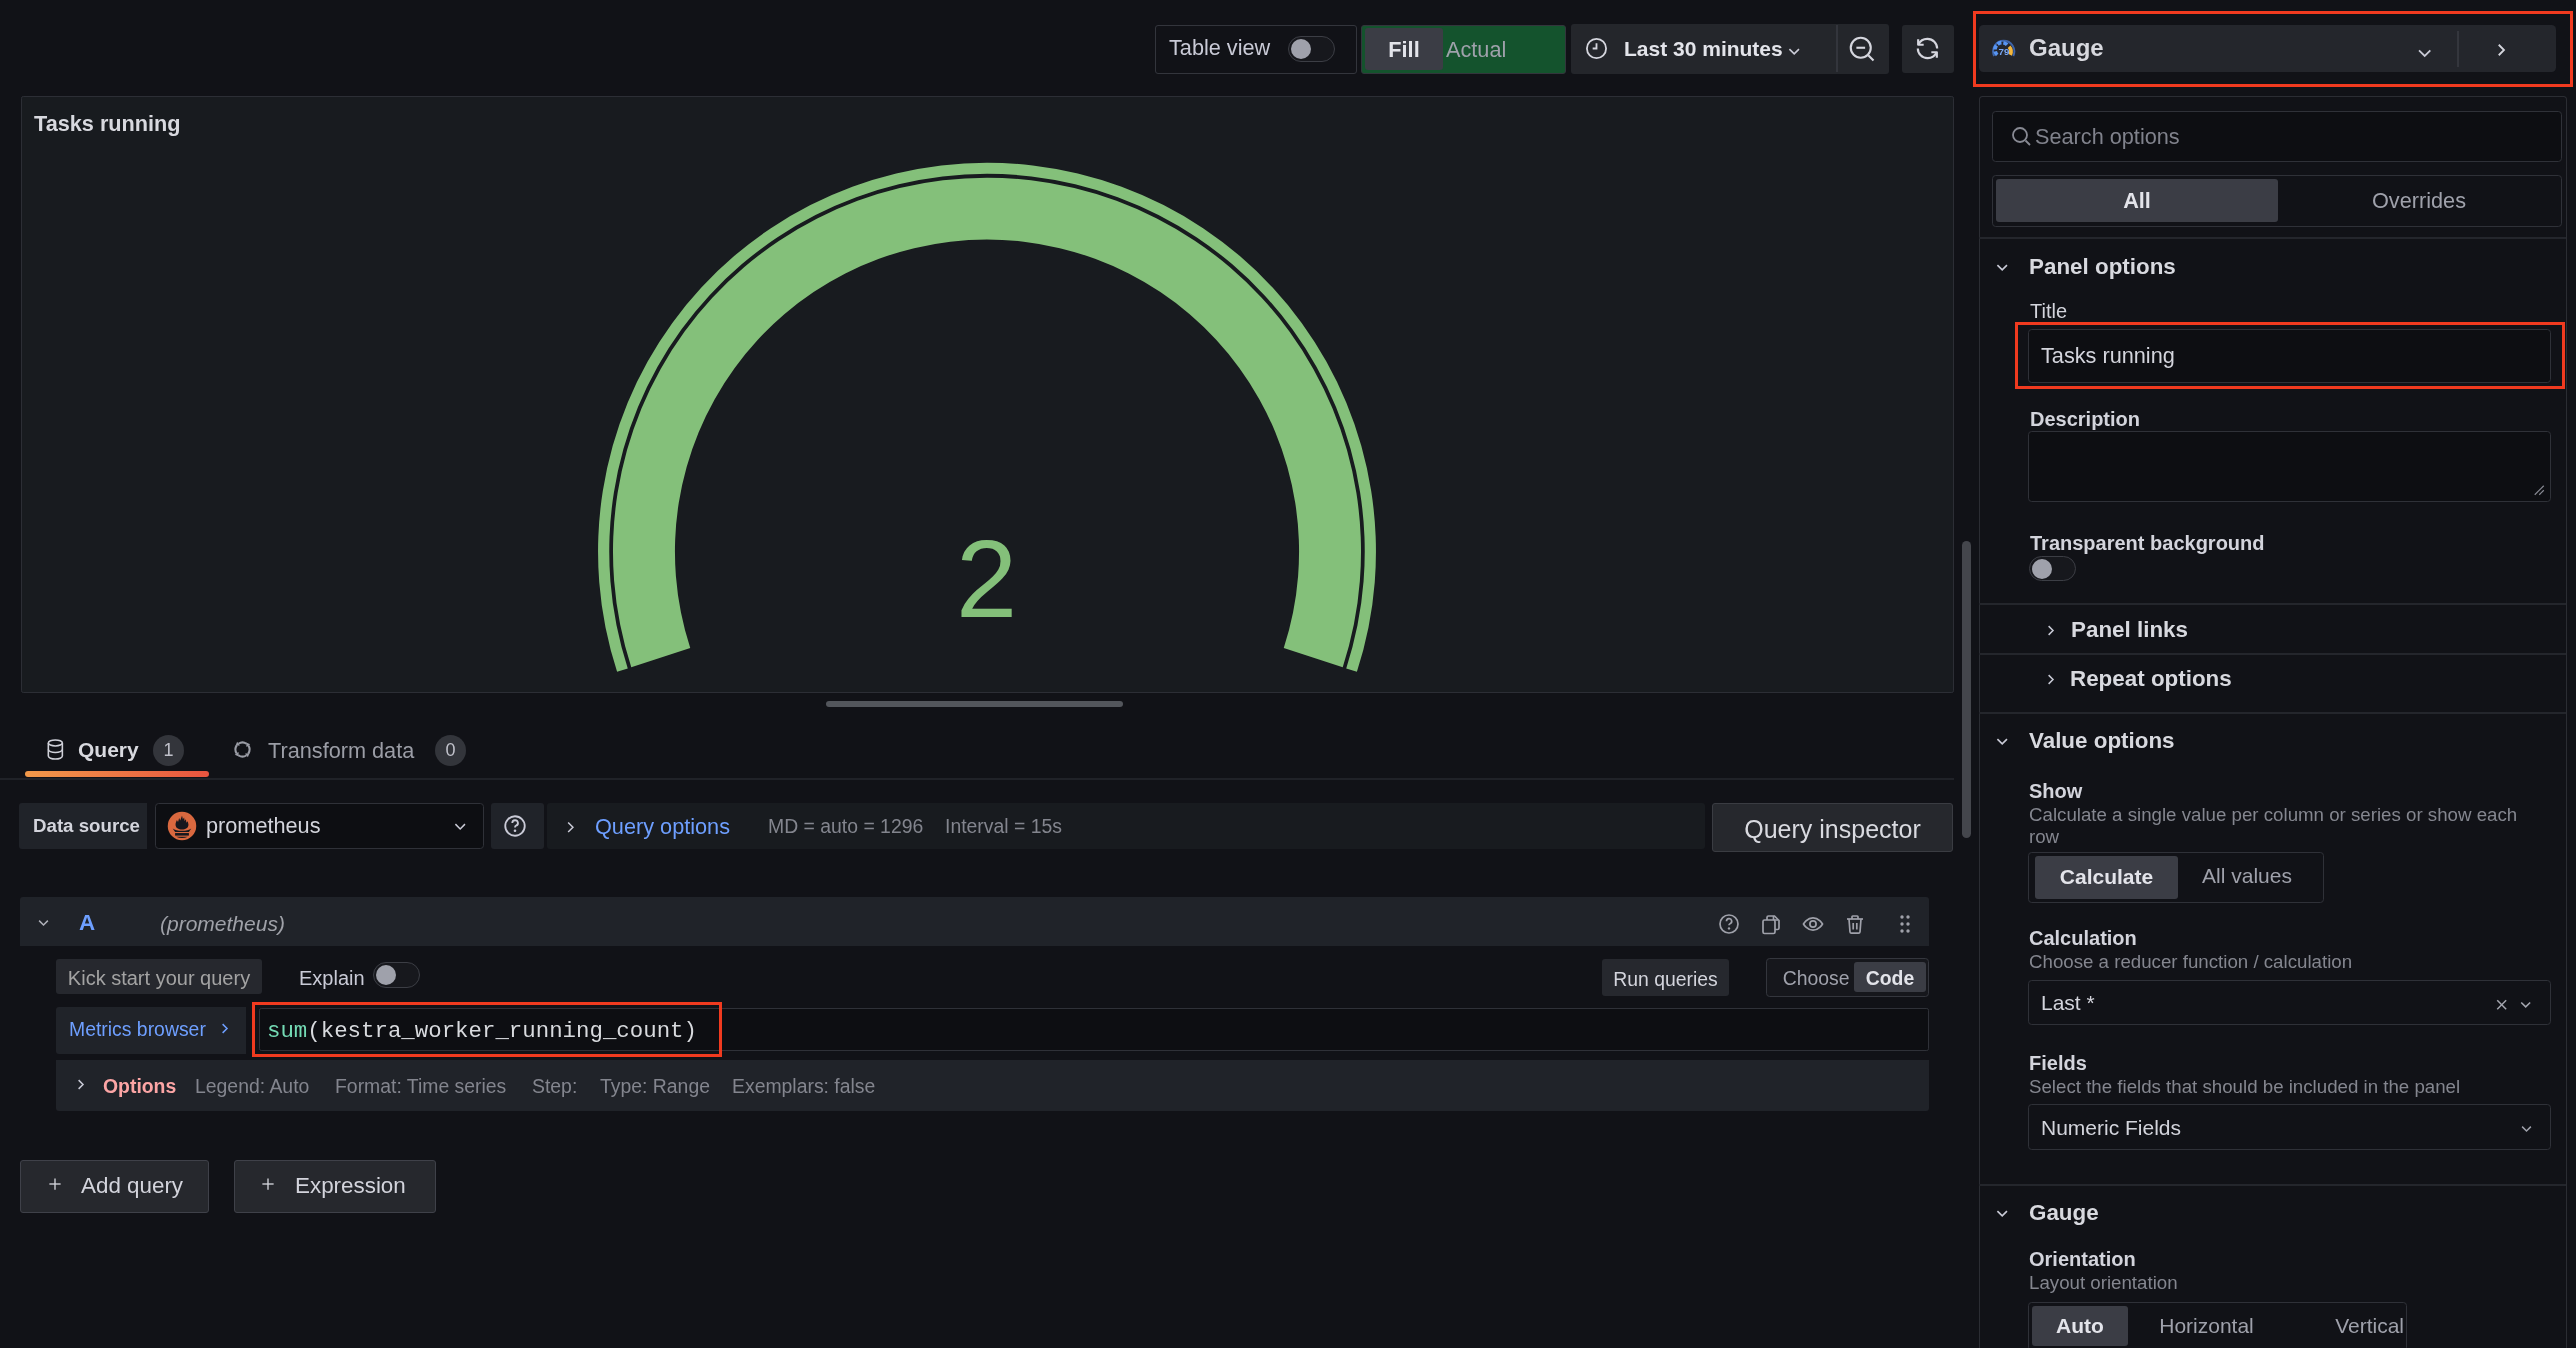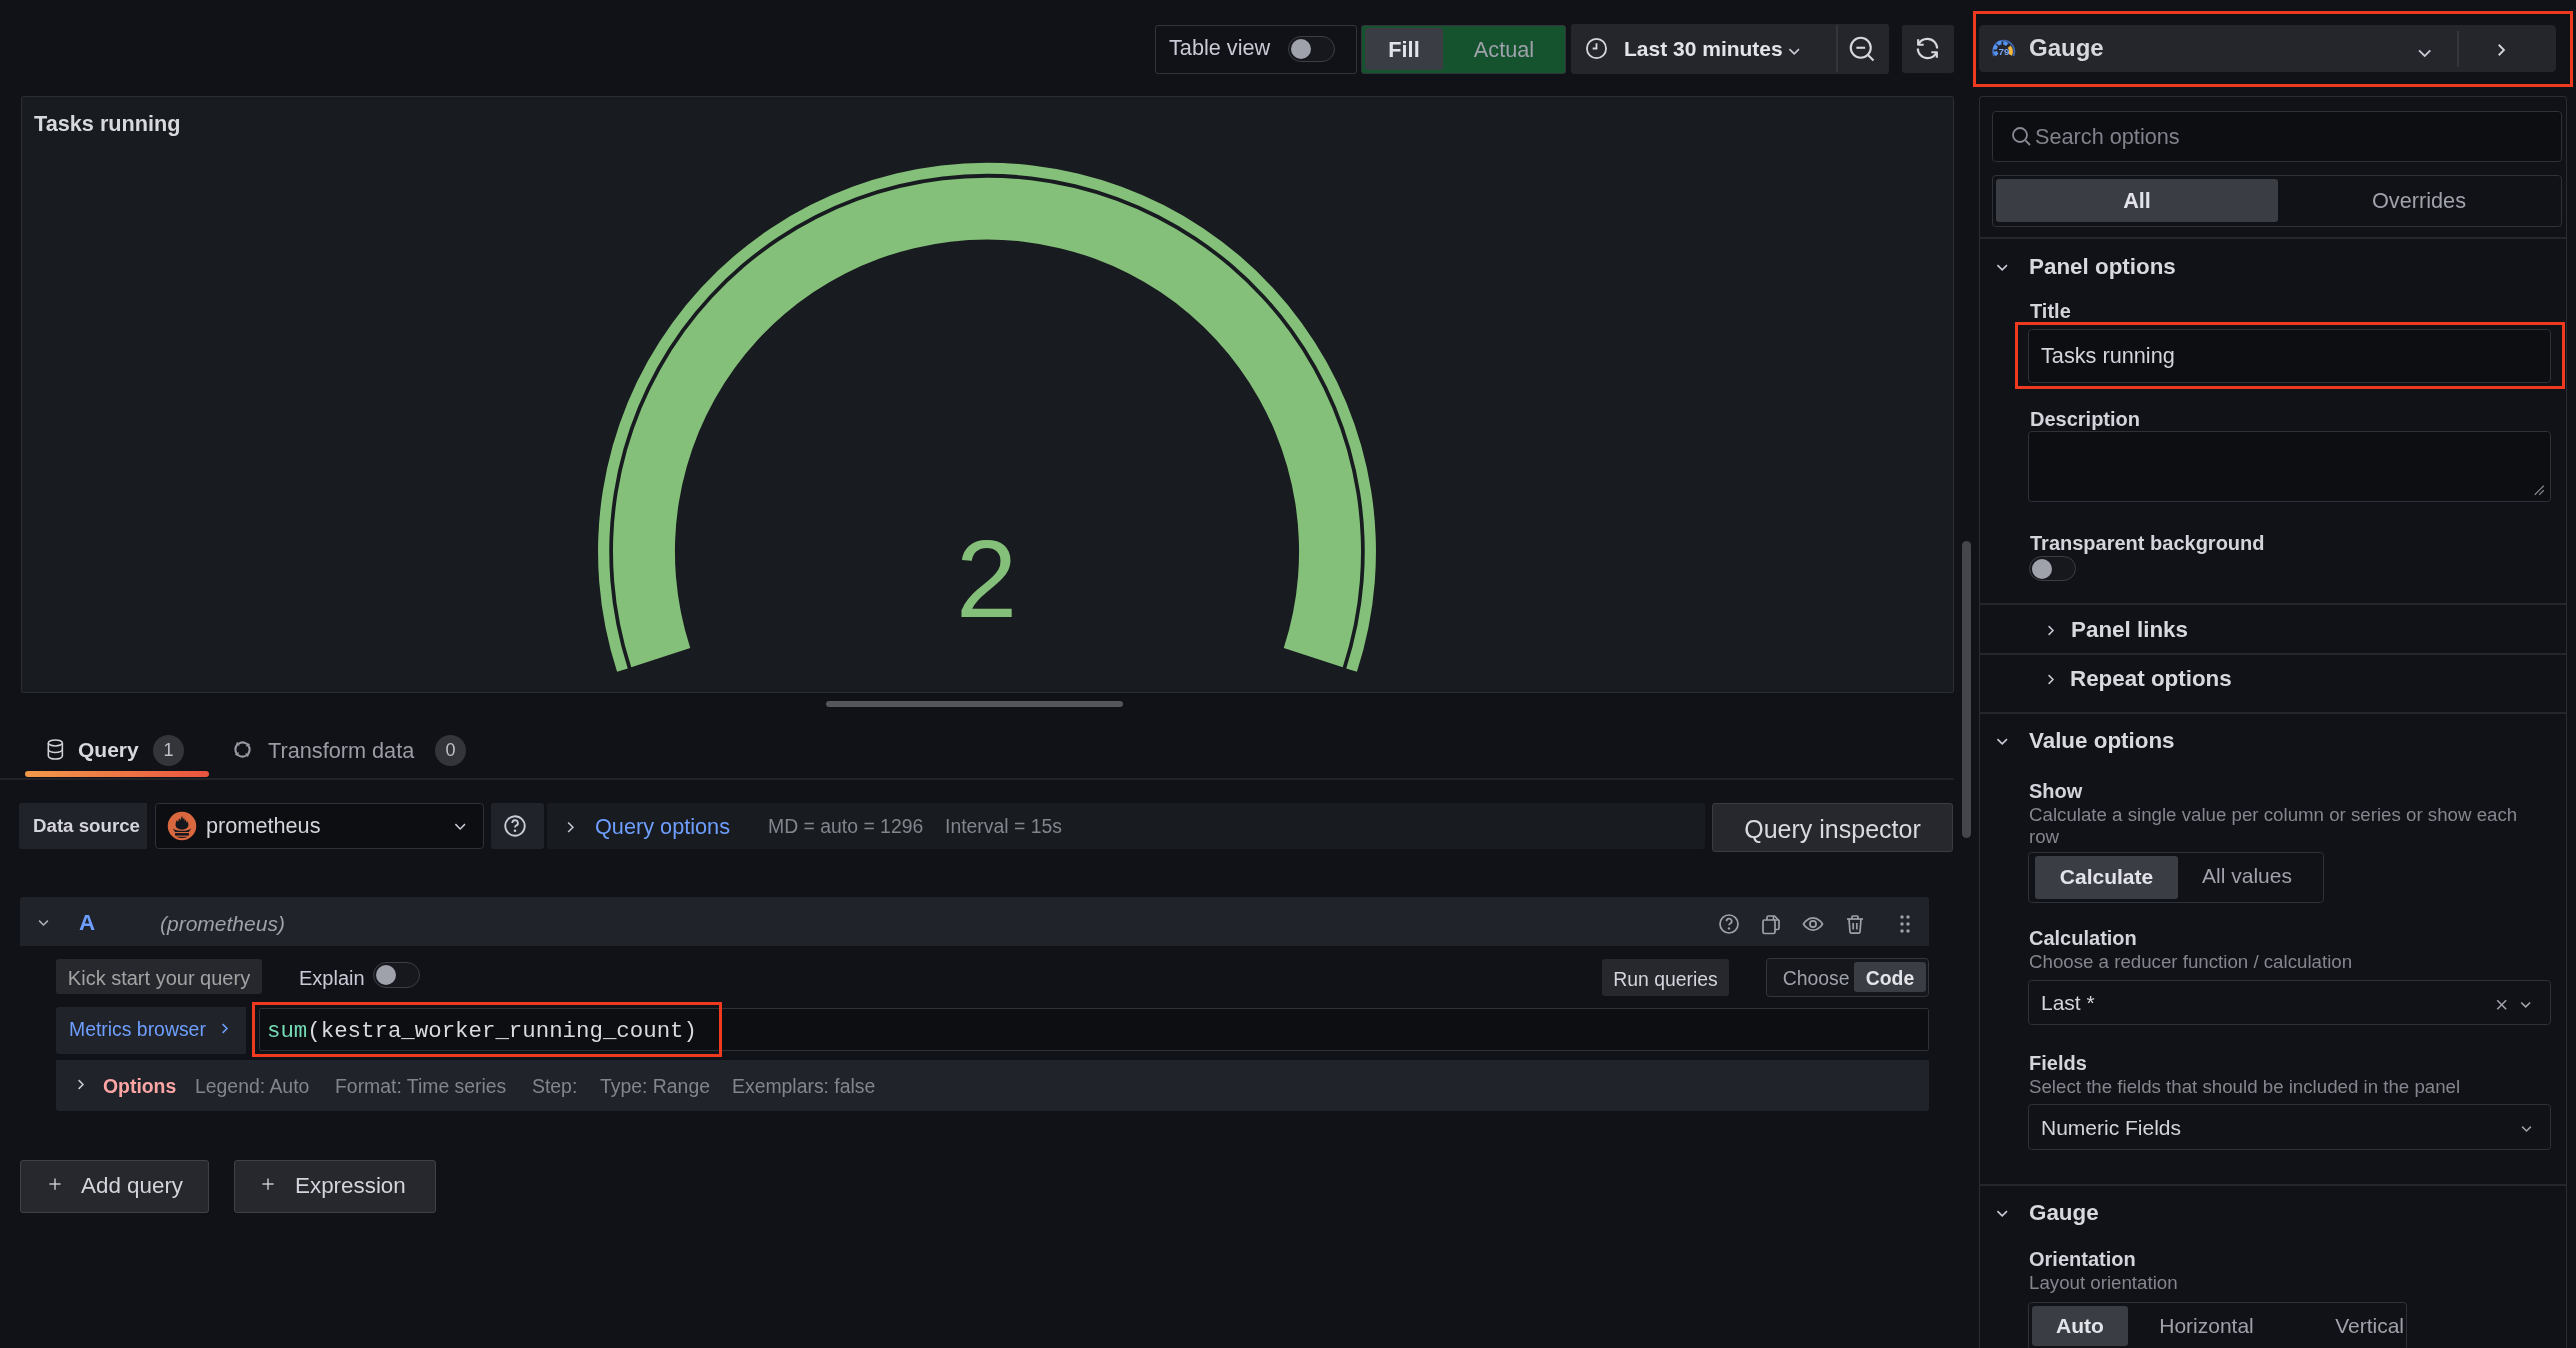--- a/index.html
+++ b/index.html
@@ -21,21 +21,21 @@
 
   <div class="abs" style="left:1155px;top:25px;width:202px;height:49px;border:1.5px solid #33353c;border-radius:3px;"></div>
   <div class="abs" style="left:1169px;top:35px;font-size:21.7px;color:#c9cad6;">Table view</div>
   <div class="abs" style="left:1288px;top:36px;width:47px;height:26px;background:#17181d;border:1.5px solid #3c3e45;border-radius:13.4px;">
     <div class="abs" style="left:2.2px;top:1.5px;width:20px;height:20px;border-radius:50%;background:#9fa1ab;"></div>
   </div>
 
   <div class="abs" style="left:1361px;top:25px;width:205px;height:49px;border:1.5px solid #33353c;border-radius:3px;background:#14532d;">
     <div class="abs seg" style="left:3px;top:2.2px;width:78px;height:42px;"></div>
     <div class="abs b" style="left:0;top:11.2px;width:84px;text-align:center;font-size:21.7px;color:#e3e4ea;">Fill</div>
-    <div class="abs" style="left:84px;top:11.2px;width:116px;text-align:center;font-size:21.7px;color:#9fa1ab;">Actual</div>
+    <div class="abs" style="left:84px;top:11.2px;width:116px;text-align:left;font-size:21.7px;color:#9fa1ab;">Actual</div>
   </div>
 
   <div class="abs" style="left:1571px;top:24px;width:318px;height:50px;background:#24262b;border-radius:3px;"></div>
   <div class="abs" style="left:1836px;top:25.4px;width:1.5px;height:47px;background:#33353c;"></div>
   <svg class="abs" style="left:1585px;top:37px;" width="23" height="23" viewBox="0 0 24 24" fill="none" stroke="#d5d6de" stroke-width="1.9">
     <circle cx="12" cy="12" r="10"></circle>
       <path d="M12 6.5V12H8"></path>
   </svg>
   <div class="abs b" style="left:1624px;top:37px;font-size:21px;color:#e3e4ea;">Last 30 minutes</div>
   <svg class="abs" style="left:1786px;top:43px;" width="16.4" height="16.4" viewBox="0 0 24 24" fill="none" stroke="#c9cad6" stroke-width="2.4">
@@ -246,21 +246,21 @@
     <div class="abs" style="left:285px;top:12px;width:282px;text-align:center;font-size:21.7px;color:#9fa1ab;">Overrides</div>
   </div>
 
   <div class="abs divh" style="left:1979px;top:237px;width:587px;"></div>
 
   <svg class="abs" style="left:1994px;top:259px;" width="16.4" height="16.4" viewBox="0 0 24 24" fill="none" stroke="#c9cad6" stroke-width="2.4">
       <path d="M5 9l7 7 7-7"></path>
     </svg>
   <div class="abs b" style="left:2029px;top:254px;font-size:22.4px;color:#d8d9df;">Panel options</div>
 
-  <div class="abs" style="left:2030px;top:300px;font-size:20px;font-weight:700;color:#d3d4dc;">Title</div>
+  <div class="abs" style="left:2030px;top:300px;font-size:20px;font-weight:400;color:#d3d4dc;">Title</div>
   <div class="abs" style="left:2015px;top:322px;width:550px;height:67px;border:3.7px solid #f03a1f;"></div>
   <div class="abs input" style="left:2028px;top:329px;width:523px;height:54px;"></div>
   <div class="abs" style="left:2041px;top:343px;font-size:21.7px;color:#d3d4dc;">Tasks running</div>
 
   <div class="abs" style="left:2030px;top:408px;font-size:20px;font-weight:600;color:#d3d4dc;">Description</div>
   <div class="abs input" style="left:2028px;top:431px;width:523px;height:71px;"></div>
   <svg class="abs" style="left:2534px;top:485px;" width="10.5" height="10.5" viewBox="0 0 14 14" stroke="#888a94" stroke-width="1.6">
       <path d="M13 1L1 13"></path>
       <path d="M13 7l-6 6"></path>
     </svg>

